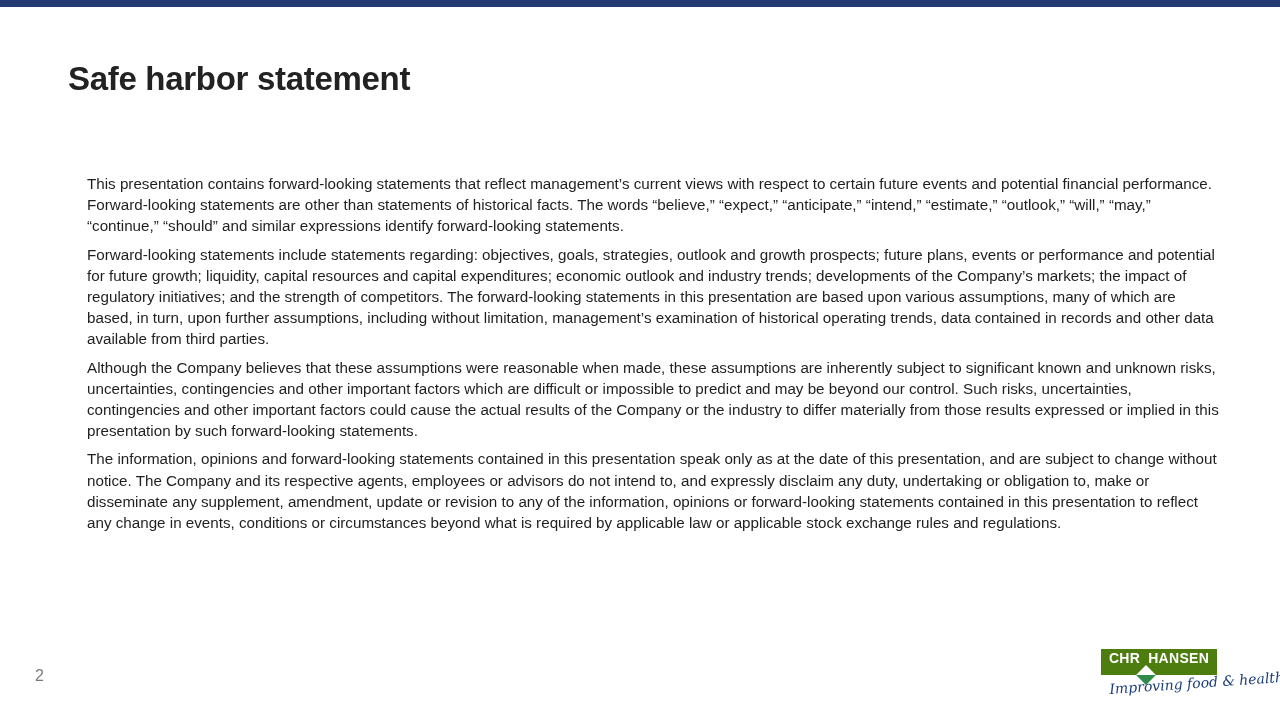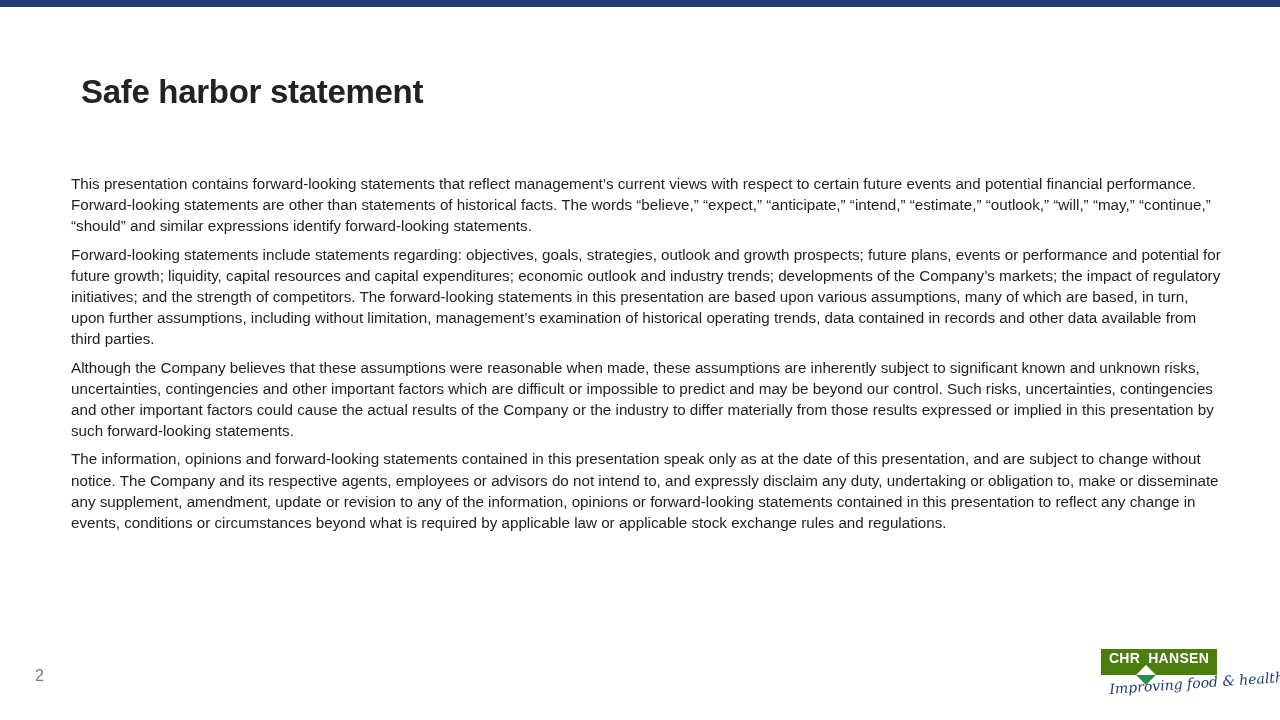--- a/index.html
+++ b/index.html
@@ -20,39 +20,39 @@
       left: 0;
       top: 0;
       width: 1280px;
       height: 7px;
       background: #233a73;
     }
     .title {
       position: absolute;
       left: 68px;
       top: 60px;
-      margin: 13px;
+      margin: 0;
       font-family: "Liberation Sans", "DejaVu Sans", sans-serif;
       font-weight: bold;
       font-size: 33px;
       letter-spacing: -0.3px;
       color: #222222;
       white-space: nowrap;
     }
     .body-text {
       position: absolute;
       left: 71px;
       top: 173px;
       width: 1150px;
       font-size: 15.2px;
       line-height: 21.2px;
       color: #1f1f1f;
     }
     .body-text p {
-      margin: 0 0 7px 0;
+      margin: 0 0 7px 16px;
     }
     .page-number {
       position: absolute;
       left: 35px;
       top: 667px;
       font-size: 16px;
       color: #7a7a7a;
     }
     .logo {
       position: absolute;

